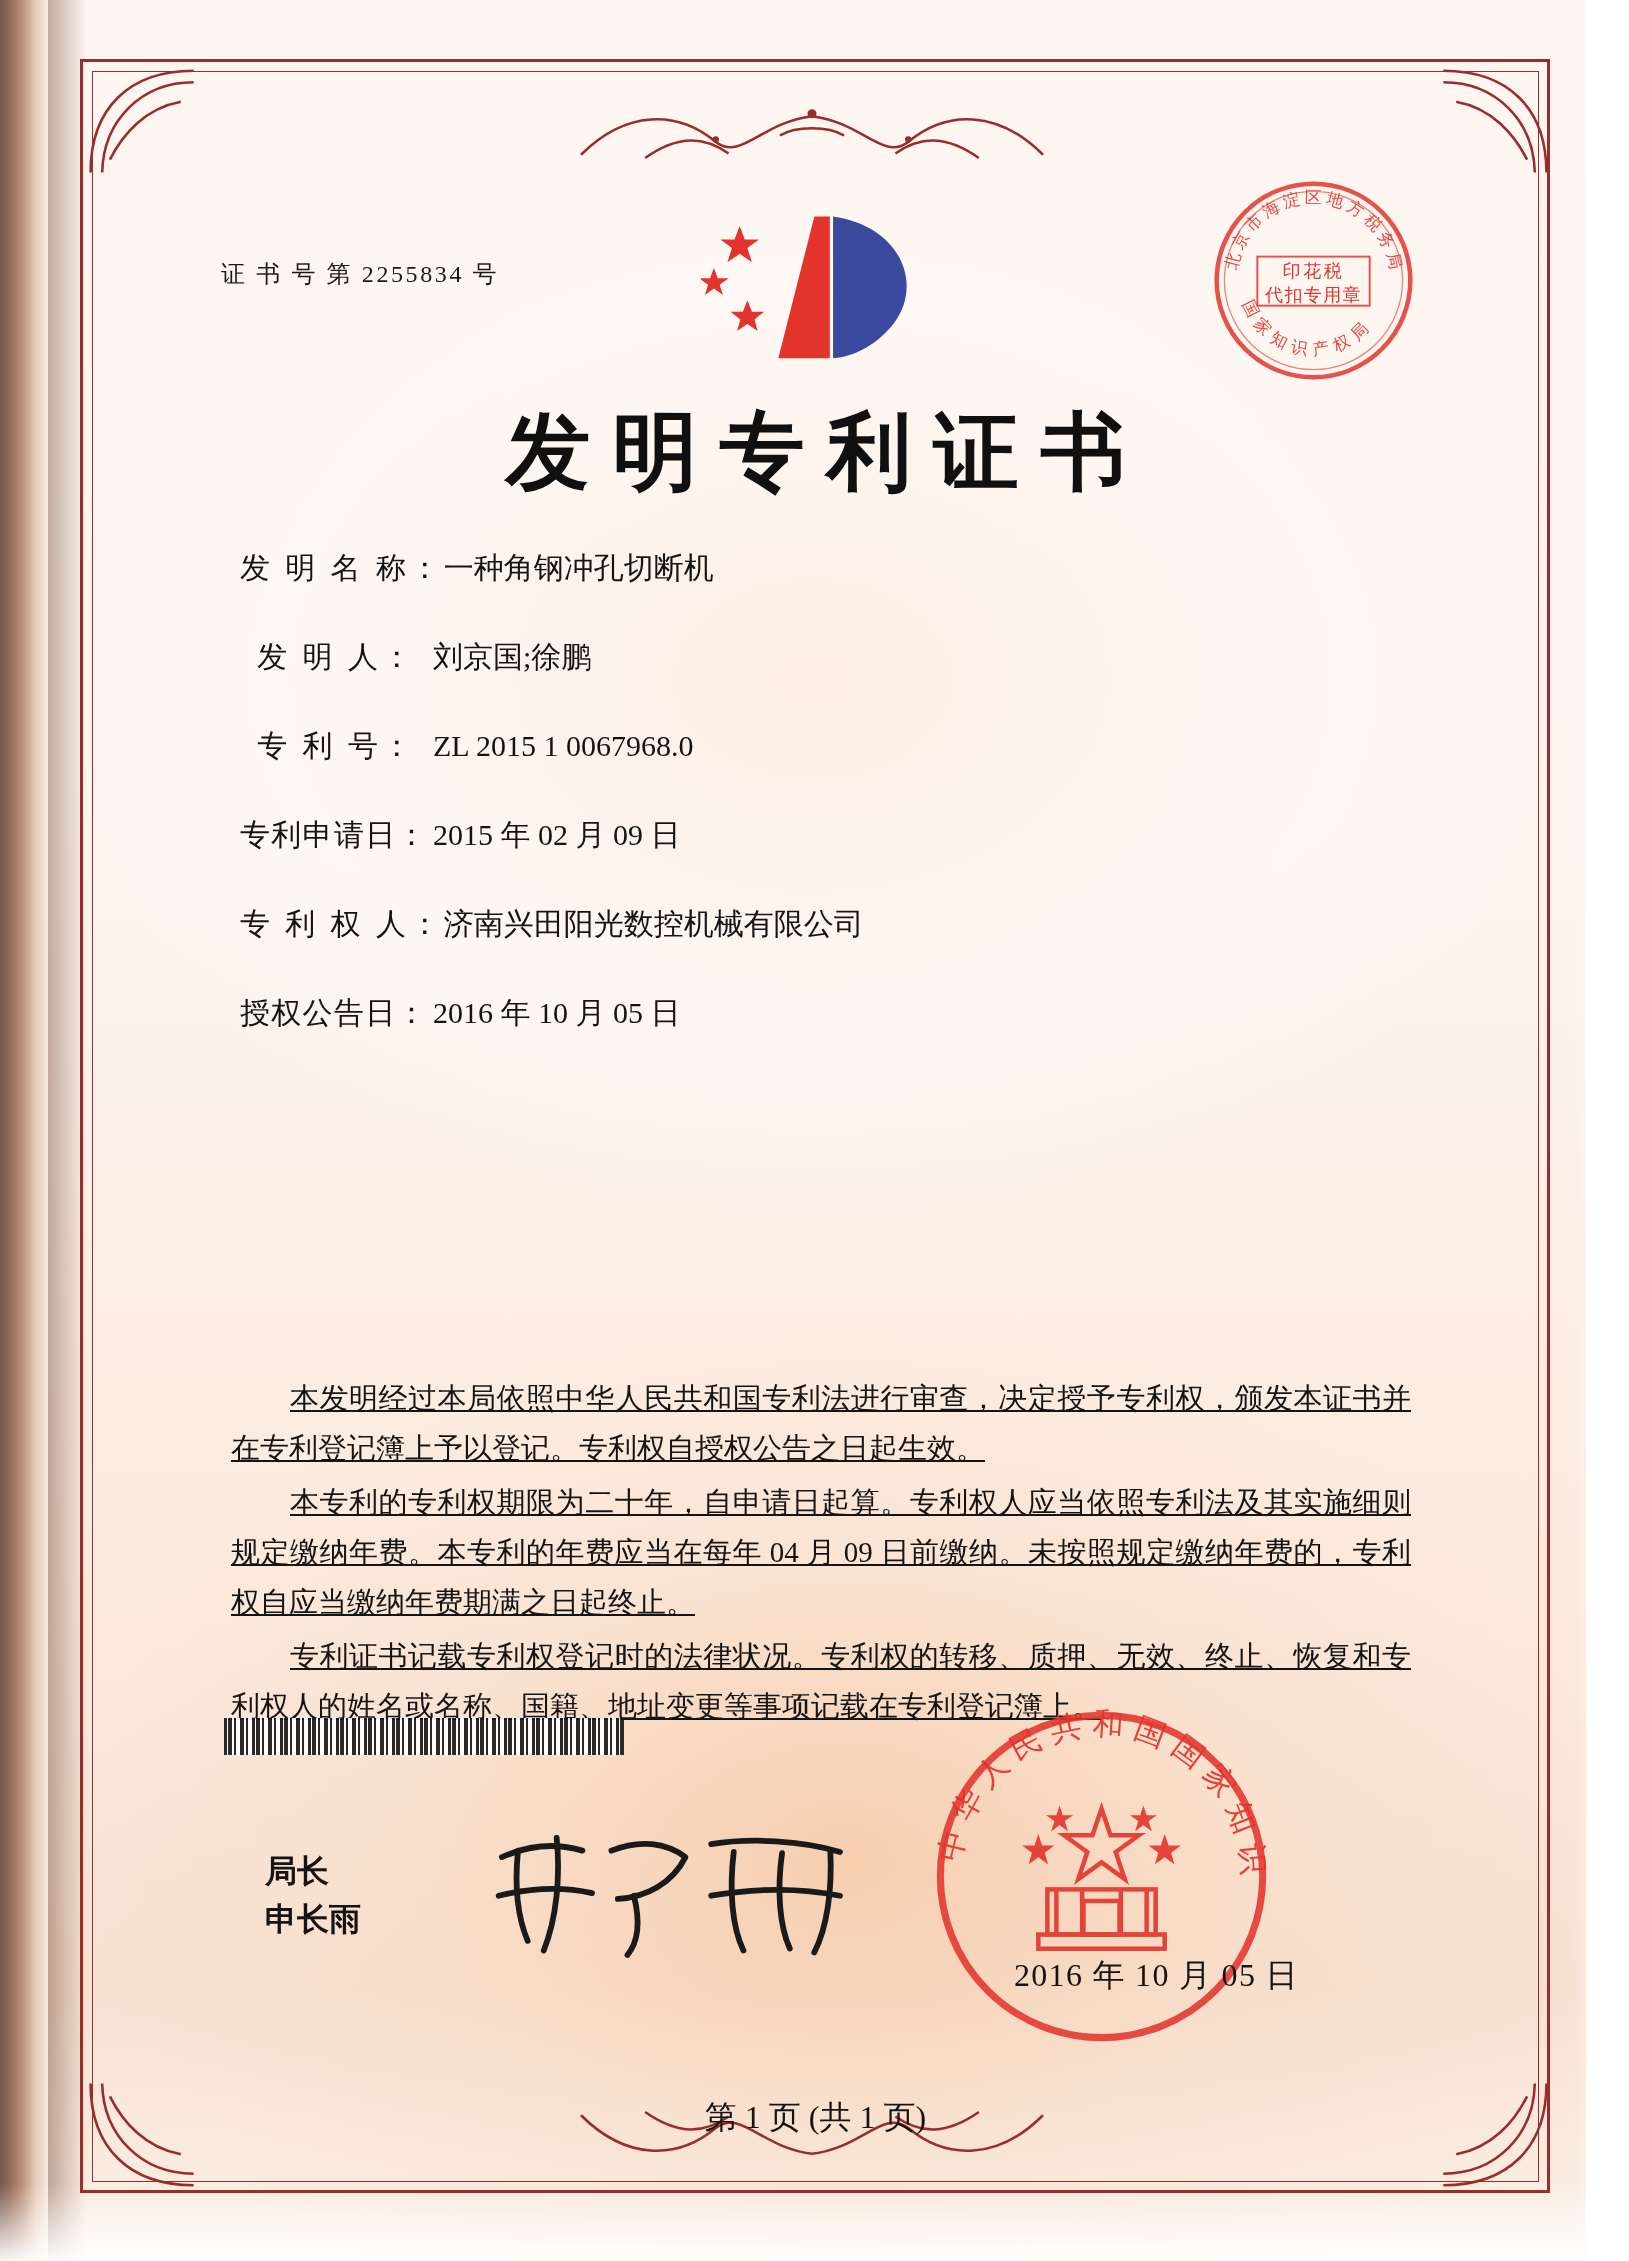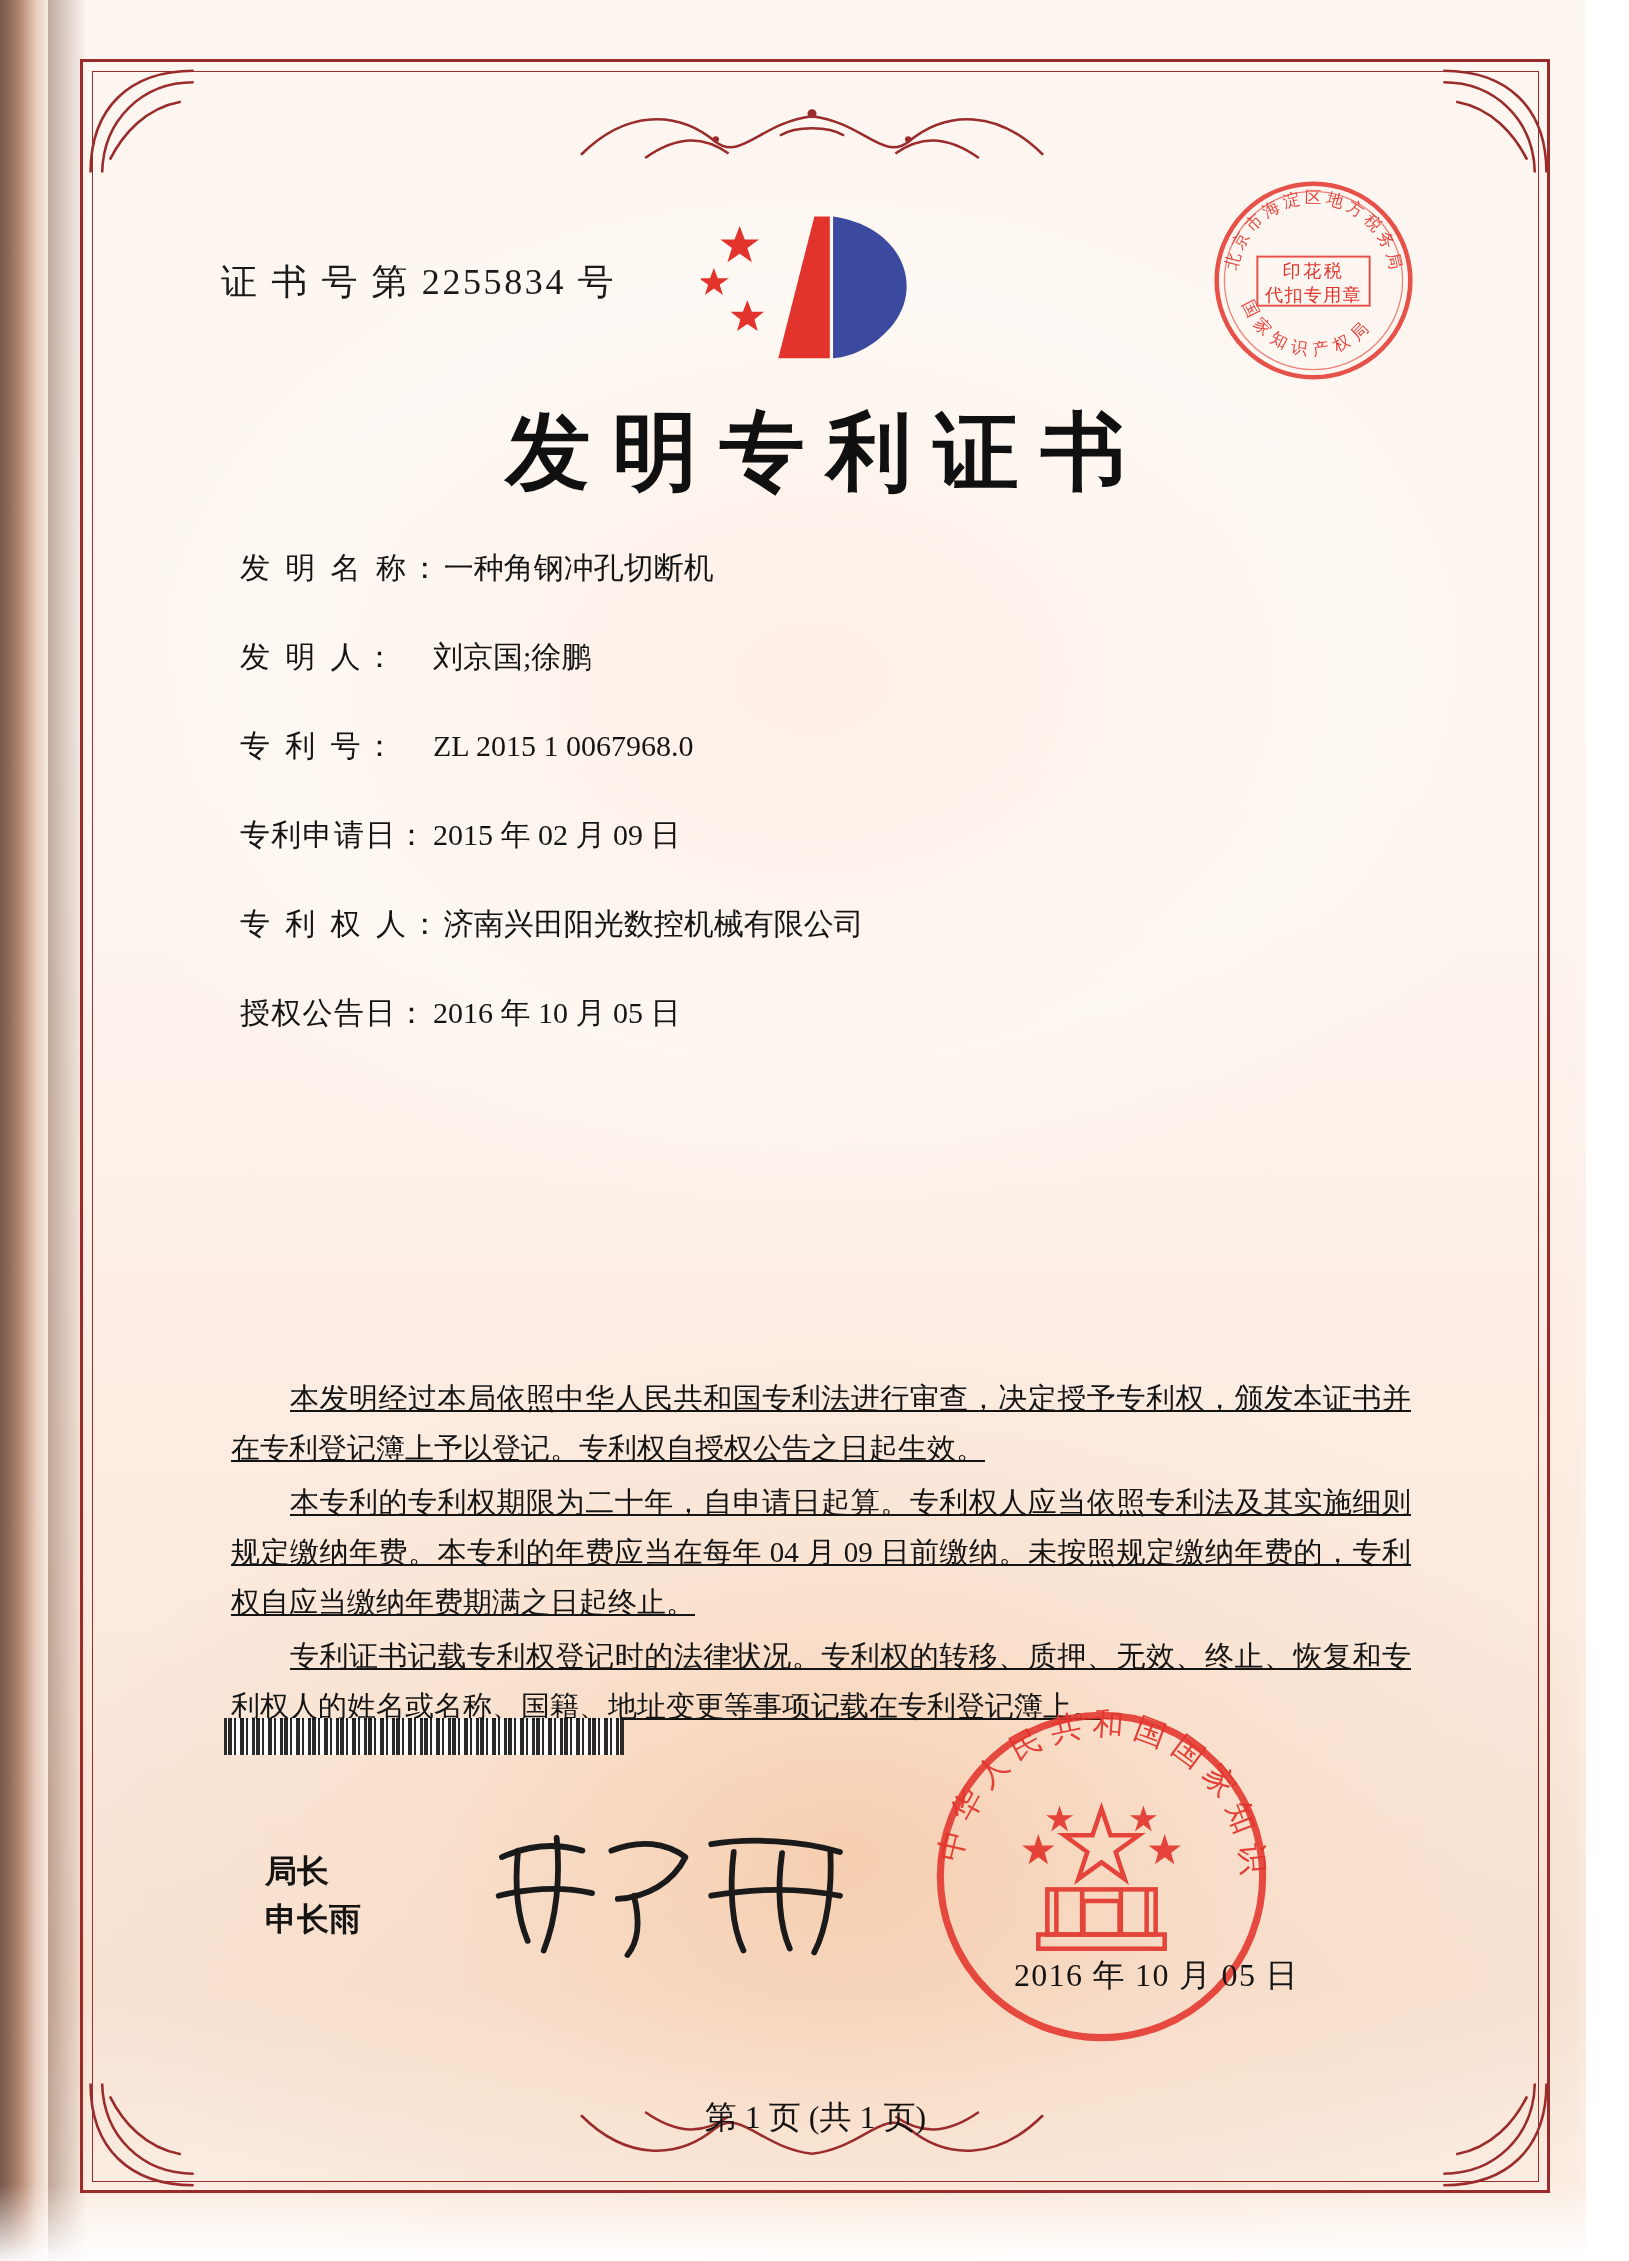--- a/index.html
+++ b/index.html
@@ -105,21 +105,21 @@
     left: 92px;
     top: 71px;
     width: 1447px;
     height: 2111px;
   }
 
   .cert-no {
     position: absolute;
     left: 129px;
     top: 187px;
-    font-size: 36px;
+    font-size: 24px;
     letter-spacing: 2.6px;
     color: #1a1a1a;
     white-space: nowrap;
   }
 
   
   .logo {
     position: absolute;
     left: 609px;
     top: 126px;
@@ -164,21 +164,21 @@
     padding-left: 148px;
     white-space: nowrap;
   }
   .field .lbl {
     display: inline-block;
     min-width: 193px;
   }
   .field .val {
     display: inline-block;
   }
-  .lbl-sp1 { letter-spacing: 3.9px; }
+  .lbl-sp1 { letter-spacing: 3.9px; text-align: center; }
   .lbl-sp0 { letter-spacing: 1.3px; }
 
   
   .body-text {
     position: absolute;
     left: 139px;
     top: 1302px;
     width: 1180px;
     font-size: 29px;
     line-height: 50px;

